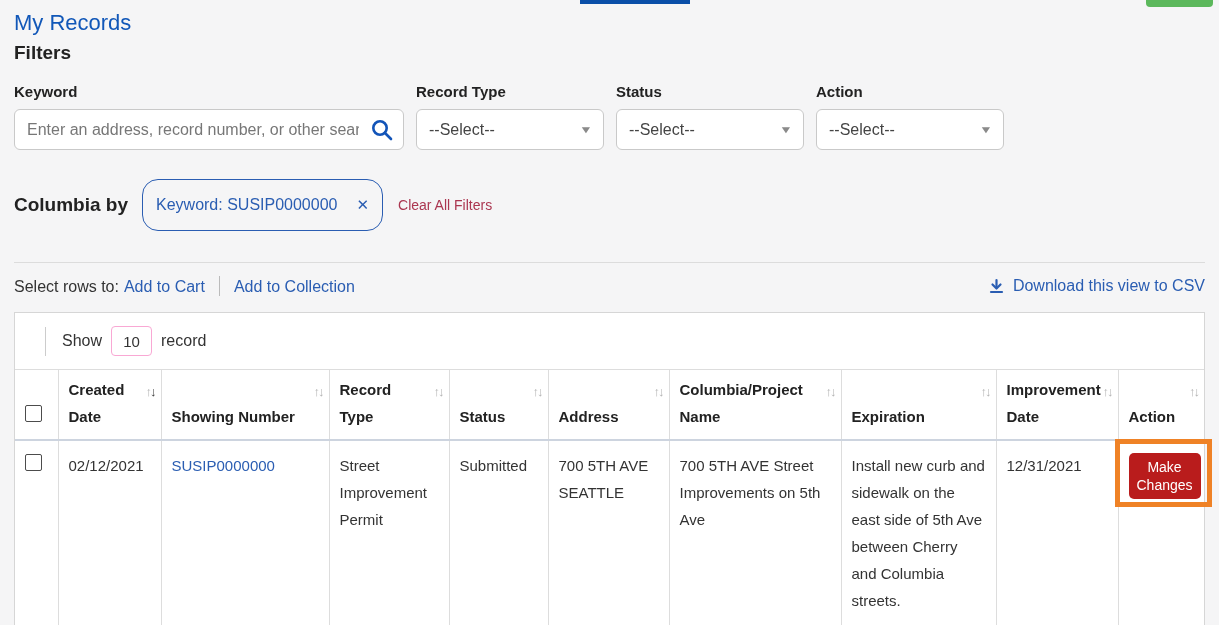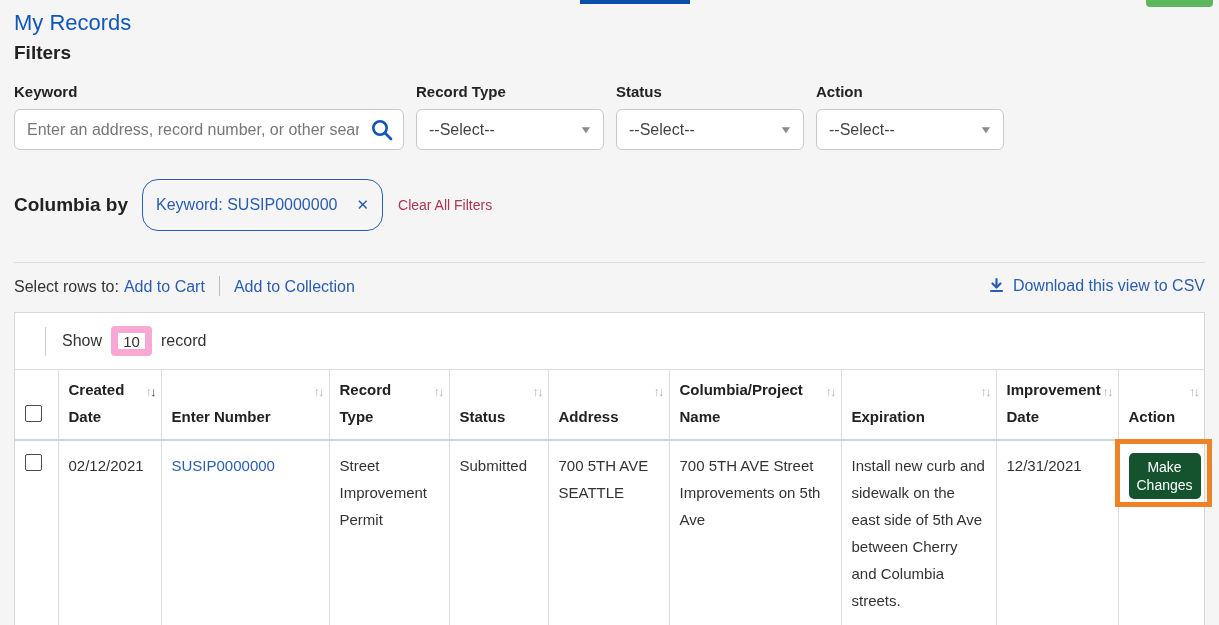--- a/index.html
+++ b/index.html
@@ -52,27 +52,27 @@
   .clear-filters { margin-left: 15px; font-size: 14px; color: #ab3650; text-decoration: none; cursor: pointer; }
 
   .section-divider { border: none; border-top: 1px solid #dcdcdc; margin-top: 31px; }
 
   .actions-bar { display: flex; justify-content: space-between; align-items: center; margin-top: 13px; font-size: 16px; }
   .actions-left { display: flex; align-items: flex-end; }
   .actions-left .label { color: #333; }
   .link { color: #2a5db2; text-decoration: none; cursor: pointer; }
   .vsep { display: inline-block; width: 1px; height: 20px; background: #bbb; margin: 0 14px; }
   .space { width: 5px; display: inline-block; }
-  .download-link { display: inline-flex; align-items: flex-start; gap: 8px; font-size: 16px; }
+  .download-link { display: inline-flex; align-items: center; gap: 8px; font-size: 16px; }
 
   .table-panel { margin-top: 16px; background: #fff; border: 1px solid #d6d6d6; width: 1191px; }
   .info-bar { display: flex; align-items: center; padding: 13px 14px; font-size: 16px; color: #333; border-bottom: 1px solid #ddd; }
   .info-divider { width: 1px; height: 29px; background: #ccc; margin: 0 16px; }
   .page-size-input {
-    width: 41px; height: 30px; border: 7px solid #f9a8d4; border-radius: 4px; text-align: center;
+    width: 41px; height: 30px; border: 1px solid #f9a8d4; border-radius: 4px; text-align: center;
     font-size: 15px; font-family: "Liberation Sans", sans-serif; color: #333; margin: 0 9px; outline: none;
   }
 
   table.records { border-collapse: collapse; table-layout: fixed; width: 1189px; font-size: 15px; }
   table.records th, table.records td { border-left: 1px solid #ddd; }
   table.records th:first-child, table.records td:first-child { border-left: none; }
   table.records th {
     height: 66px; vertical-align: bottom; text-align: left; font-weight: bold; color: #222;
     padding: 6px 24px 9px 10px; position: relative; line-height: 27px;
     border-bottom: 2px solid #cdd4df;
@@ -83,21 +83,21 @@
   table.records td { vertical-align: top; padding: 11px 10px; line-height: 27px; color: #333; }
   td.cell-check, th.col-check { padding: 10px 0 0 9px; vertical-align: top; }
   .checkbox {
     appearance: none; -webkit-appearance: none; width: 17px; height: 17px;
     border: 1.6px solid #4c4c4c; border-radius: 2px; background: #fff; cursor: pointer; display: inline-block;
   }
   .record-link { color: #2a5db2; text-decoration: none; cursor: pointer; }
 
   td.cell-action { position: relative; padding: 10px 6px; }
   .make-changes-btn {
-    display: block; margin: 1px auto 0; background: #14532d; color: #fff; border: none; border-radius: 5px;
+    display: block; margin: 1px auto 0; background: #b91c1c; color: #fff; border: none; border-radius: 5px;
     font-size: 14px; line-height: 18px; padding: 5px 8px; cursor: pointer; font-family: "Liberation Sans", sans-serif;
     text-align: center;
   }
   .highlight-box {
     position: absolute; top: -2px; left: -4px; width: 97px; height: 68px;
     border: 5px solid #ef8226; z-index: 5; pointer-events: none;
   }
 
   svg { display: block; }
 </style>
@@ -209,21 +209,21 @@
       <thead>
         <tr>
           <th class="col-check">
             <input type="checkbox" class="checkbox" style="">
           </th>
           <th>
             <span>Created Date</span>
             <span class="sort-icon active"><span class="up">↑</span><span class="down">↓</span></span>
           </th>
           <th>
-            <span>Enter Number</span>
+            <span>Showing Number</span>
             <span class="sort-icon"><span class="up">↑</span><span class="down">↓</span></span>
           </th>
           <th>
             <span>Record Type</span>
             <span class="sort-icon"><span class="up">↑</span><span class="down">↓</span></span>
           </th>
           <th>
             <span>Status</span>
             <span class="sort-icon"><span class="up">↑</span><span class="down">↓</span></span>
           </th>

